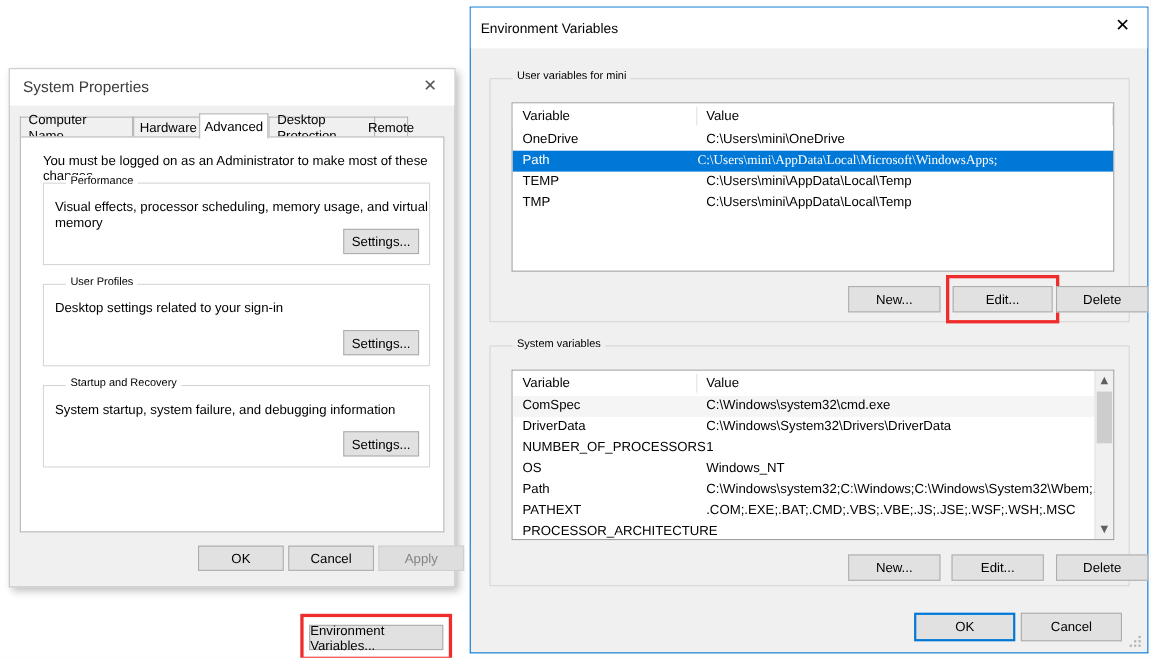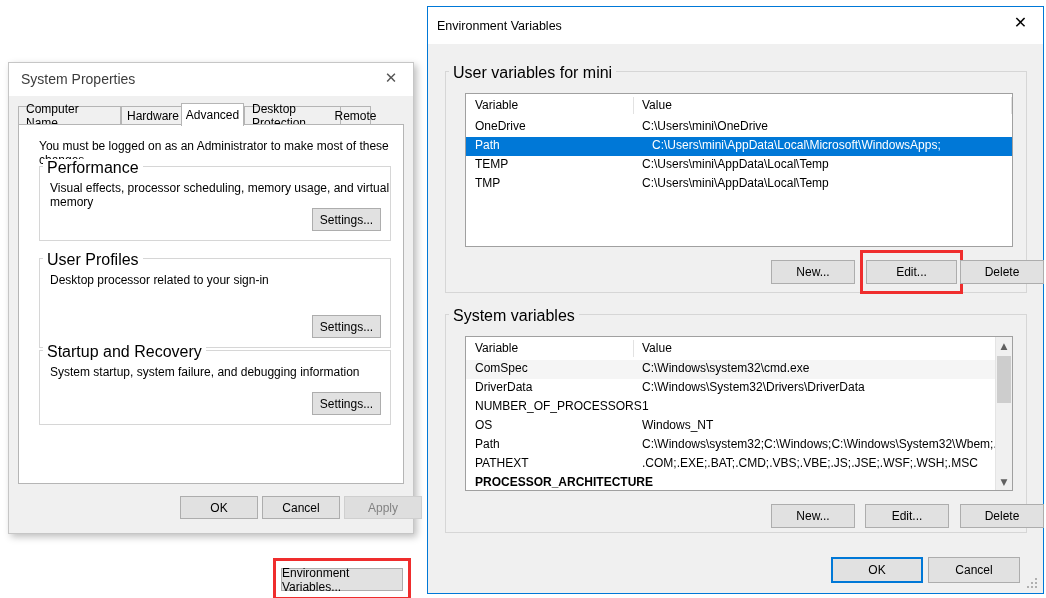--- a/index.html
+++ b/index.html
@@ -18,22 +18,22 @@
     display:flex;align-items:center;justify-content:center;
     box-sizing:border-box;cursor:default;
   }
   .btn.disabled{color:#838383;background:#dedede;border-color:#cfcfcf;}
   .btn.default{border:2px solid #0078d7;background:#e1e1e1;}
 
   .groupbox{
     position:absolute;border:1px solid #d6d6d6;box-sizing:border-box;
   }
   .groupbox > .gb-title{
-    position:absolute;top:-8px;left:3px;background:#f0f0f0;
-    padding:0 4px;font-size:16px;color:#000;white-space:nowrap;
+    position:absolute;top:-8px;left:20px;background:#f0f0f0;
+    padding:0 4px;font-size:10px;color:#000;white-space:nowrap;
   }
 
   
   #sysprops{
     position:absolute;left:8px;top:62px;width:406px;height:472px;
     background:#f0f0f0;border:1px solid #c6c6c6;box-sizing:border-box;
     box-shadow:3px 3px 7px rgba(0,0,0,.25);
   }
   #sysprops .titlebar{
     position:absolute;left:0;top:0;right:0;height:33px;background:#ffffff;
@@ -151,23 +151,23 @@
 
   <div class="tabpage">
     <div class="intro">You must be logged on as an Administrator to make most of these changes.</div>
 
     <div class="groupbox" style="left:20px;top:41px;width:352px;height:75px;">
       <div class="gb-title">Performance</div>
       <div class="gb-desc">Visual effects, processor scheduling, memory usage, and virtual memory</div>
       <div class="btn gb-btn" style="right:9px;bottom:9px;">Settings...</div>
     </div>
 
-    <div class="groupbox" style="left:20px;top:133px;width:352px;height:90px;">
+    <div class="groupbox" style="left:20px;top:133px;width:352px;height:75px;">
       <div class="gb-title">User Profiles</div>
-      <div class="gb-desc">Desktop processor related to your sign-in</div>
+      <div class="gb-desc">Desktop settings related to your sign-in</div>
       <div class="btn gb-btn" style="right:9px;bottom:9px;">Settings...</div>
     </div>
 
     <div class="groupbox" style="left:20px;top:225px;width:352px;height:75px;">
       <div class="gb-title">Startup and Recovery</div>
       <div class="gb-desc">System startup, system failure, and debugging information</div>
       <div class="btn gb-btn" style="right:9px;bottom:9px;">Settings...</div>
     </div>
 
     <div class="redbox" style="left:254px;top:433px;width:138px;height:42px;"></div>
@@ -196,21 +196,21 @@
         <div class="hcell" style="left:176px;">Value</div>
         <div class="hsep" style="left:545px;"></div>
       </div>
 
       <div class="lv-row" style="top:24px;">
         <span class="c1">OneDrive</span>
         <span class="c2" style="left:176px;">C:\Users\mini\OneDrive</span>
       </div>
       <div class="lv-row sel" style="top:43px;">
         <span class="c1">Path</span>
-        <span class="c2" style="left:186px;">C:\Users\mini\AppData\Local\Microsoft\WindowsApps;</span>
+        <span class="c2" style="left:168px;font-family:Liberation Serif, serif;">C:\Users\mini\AppData\Local\Microsoft\WindowsApps;</span>
       </div>
       <div class="lv-row" style="top:62px;">
         <span class="c1">TEMP</span>
         <span class="c2" style="left:176px;">C:\Users\mini\AppData\Local\Temp</span>
       </div>
       <div class="lv-row" style="top:81px;">
         <span class="c1">TMP</span>
         <span class="c2" style="left:176px;">C:\Users\mini\AppData\Local\Temp</span>
       </div>
     </div>
@@ -248,21 +248,21 @@
         <span class="c2" style="left:176px;">Windows_NT</span>
       </div>
       <div class="lv-row" style="top:99px;right:17px;">
         <span class="c1">Path</span>
         <span class="c2" style="left:176px;">C:\Windows\system32;C:\Windows;C:\Windows\System32\Wbem;...</span>
       </div>
       <div class="lv-row" style="top:118px;right:17px;">
         <span class="c1">PATHEXT</span>
         <span class="c2" style="left:176px;">.COM;.EXE;.BAT;.CMD;.VBS;.VBE;.JS;.JSE;.WSF;.WSH;.MSC</span>
       </div>
-      <div class="lv-row" style="top:137px;right:17px;font-weight:bold;">
+      <div class="lv-row" style="top:137px;right:17px;">
         <span class="c1">PROCESSOR_ARCHITECTURE</span>
         <span class="c2" style="left:176px;margin-top:41px;">x86</span>
       </div>
 
       <div class="vscroll">
         <div class="arw up">▲</div>
         <div class="thumb" style="top:19px;height:47px;"></div>
         <div class="arw dn">▼</div>
       </div>
     </div>

